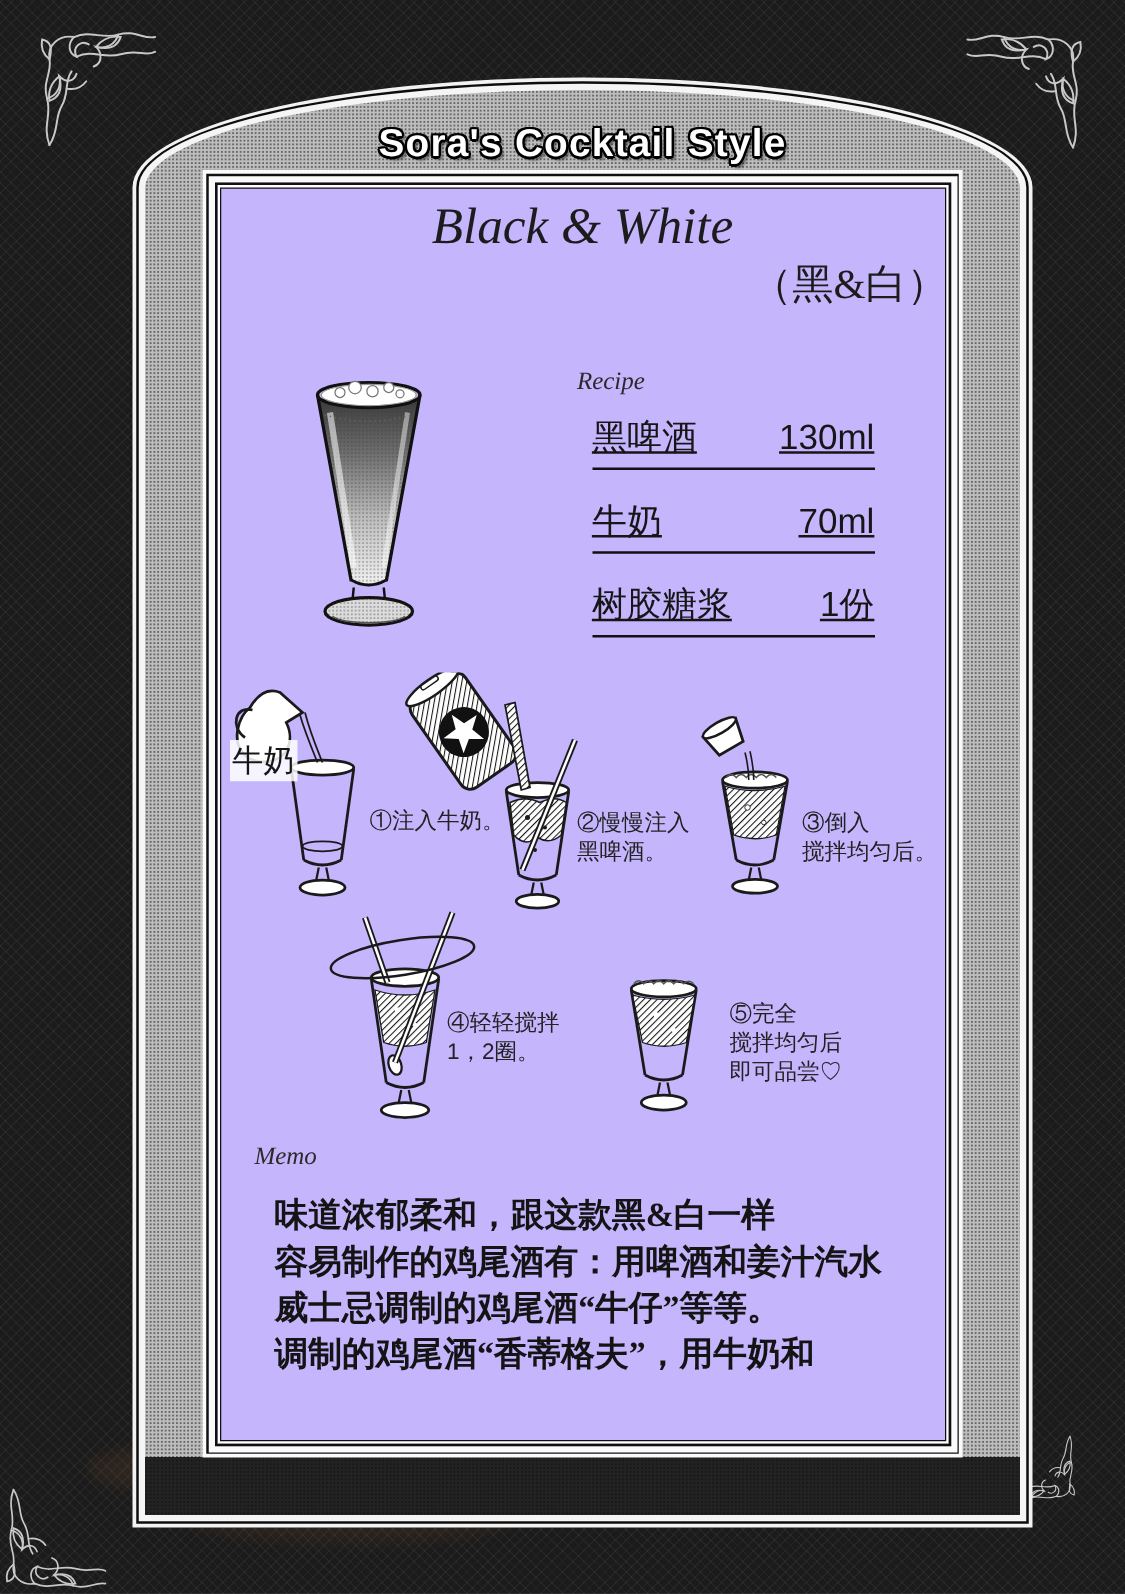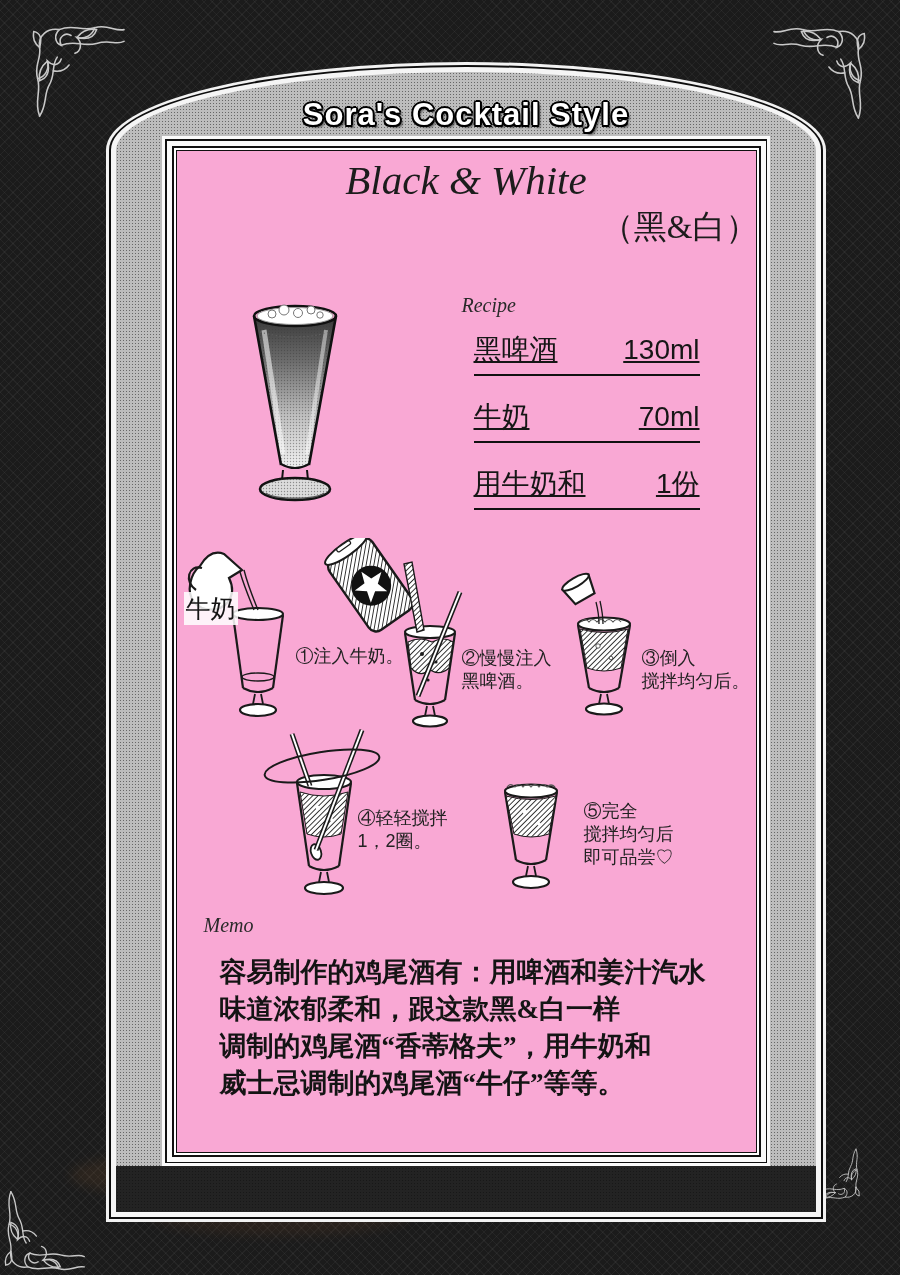--- a/index.html
+++ b/index.html
@@ -29,21 +29,21 @@
         #bdbdbd;
       background-size:auto, 3px 3px, auto;}
   .plaque-title{position:absolute;top:25px;left:0;right:0;text-align:center;
       font-size:31px;font-weight:bold;letter-spacing:1px;color:#ffffff;
       text-shadow:2px 0 0 #000,-2px 0 0 #000,0 2px 0 #000,0 -2px 0 #000,
         1.5px 1.5px 0 #000,-1.5px 1.5px 0 #000,1.5px -1.5px 0 #000,-1.5px -1.5px 0 #000,
         3px 3px 2px rgba(0,0,0,0.45);}
   .s1{width:100%;height:100%;background:#fafafa;padding:3px;box-sizing:border-box;}
   .s2{width:100%;height:100%;background:#101010;padding:1.5px;box-sizing:border-box;}
   .s3{width:100%;height:100%;background:#fafafa;padding:5px;box-sizing:border-box;}
-  .card{position:relative;width:100%;height:100%;box-sizing:border-box;background:#f9a8d4;
+  .card{position:relative;width:100%;height:100%;box-sizing:border-box;background:#c4b5fd;
       border:2.5px solid #101010;
       box-shadow:inset 0 0 0 2px #ffffff, inset 0 0 0 3px #101010;}
 
   
   .title-en{top:8px;left:0;right:0;text-align:center;
       font-family:"Liberation Serif", serif;font-style:italic;font-size:41px;color:#1c1c1c;}
   .title-zh{top:57px;left:0;right:0;text-align:right;
       font-family:"Liberation Serif", serif;font-size:33px;color:#1c1c1c;}
   .recipe-label,.memo-label{font-family:"Liberation Serif", serif;font-style:italic;
       font-size:20px;color:#2a2a2a;}
@@ -153,21 +153,21 @@
           <div class="abs recipe-rows">
             <div class="recipe-row">
               <span>黑啤酒</span>
               <span>130ml</span>
             </div>
             <div class="recipe-row">
               <span>牛奶</span>
               <span>70ml</span>
             </div>
             <div class="recipe-row">
-              <span>用牛奶和</span>
+              <span>树胶糖浆</span>
               <span>1份</span>
             </div>
           </div>
 
           <svg class="abs" style="left:8px;top:396px" width="112" height="186" viewBox="0 0 112 186">
             <g stroke="#1a1a1a" fill="none" stroke-width="2.2">
               <ellipse cx="76" cy="70" rx="25" ry="6" fill="#fff"></ellipse>
               <path d="M51,71 L61,144"></path>
                           <path d="M101,71 L91,144"></path>
               <path d="M61,144 Q76,152 91,144"></path>
@@ -289,24 +289,24 @@
             </g>
           </svg>
           <div class="abs step-text" style="left:410px;top:652px">
             <div>⑤完全</div>
             <div>搅拌均匀后</div>
             <div>即可品尝♡</div>
           </div>
 
           <div class="abs memo-label" style="left:30px;top:766px">Memo</div>
           <div class="abs memo-body" style="left:46px;top:806px">
+            <div>味道浓郁柔和，跟这款黑&amp;白一样</div>
             <div>容易制作的鸡尾酒有：用啤酒和姜汁汽水</div>
-            <div>味道浓郁柔和，跟这款黑&amp;白一样</div>
+            <div>威士忌调制的鸡尾酒“牛仔”等等。</div>
             <div>调制的鸡尾酒“香蒂格夫”，用牛奶和</div>
-            <div>威士忌调制的鸡尾酒“牛仔”等等。</div>
           </div>
 
         </div>
         </div>
                 </div>
               </div>
       </div>
      </div>
     </div>
    </div>

